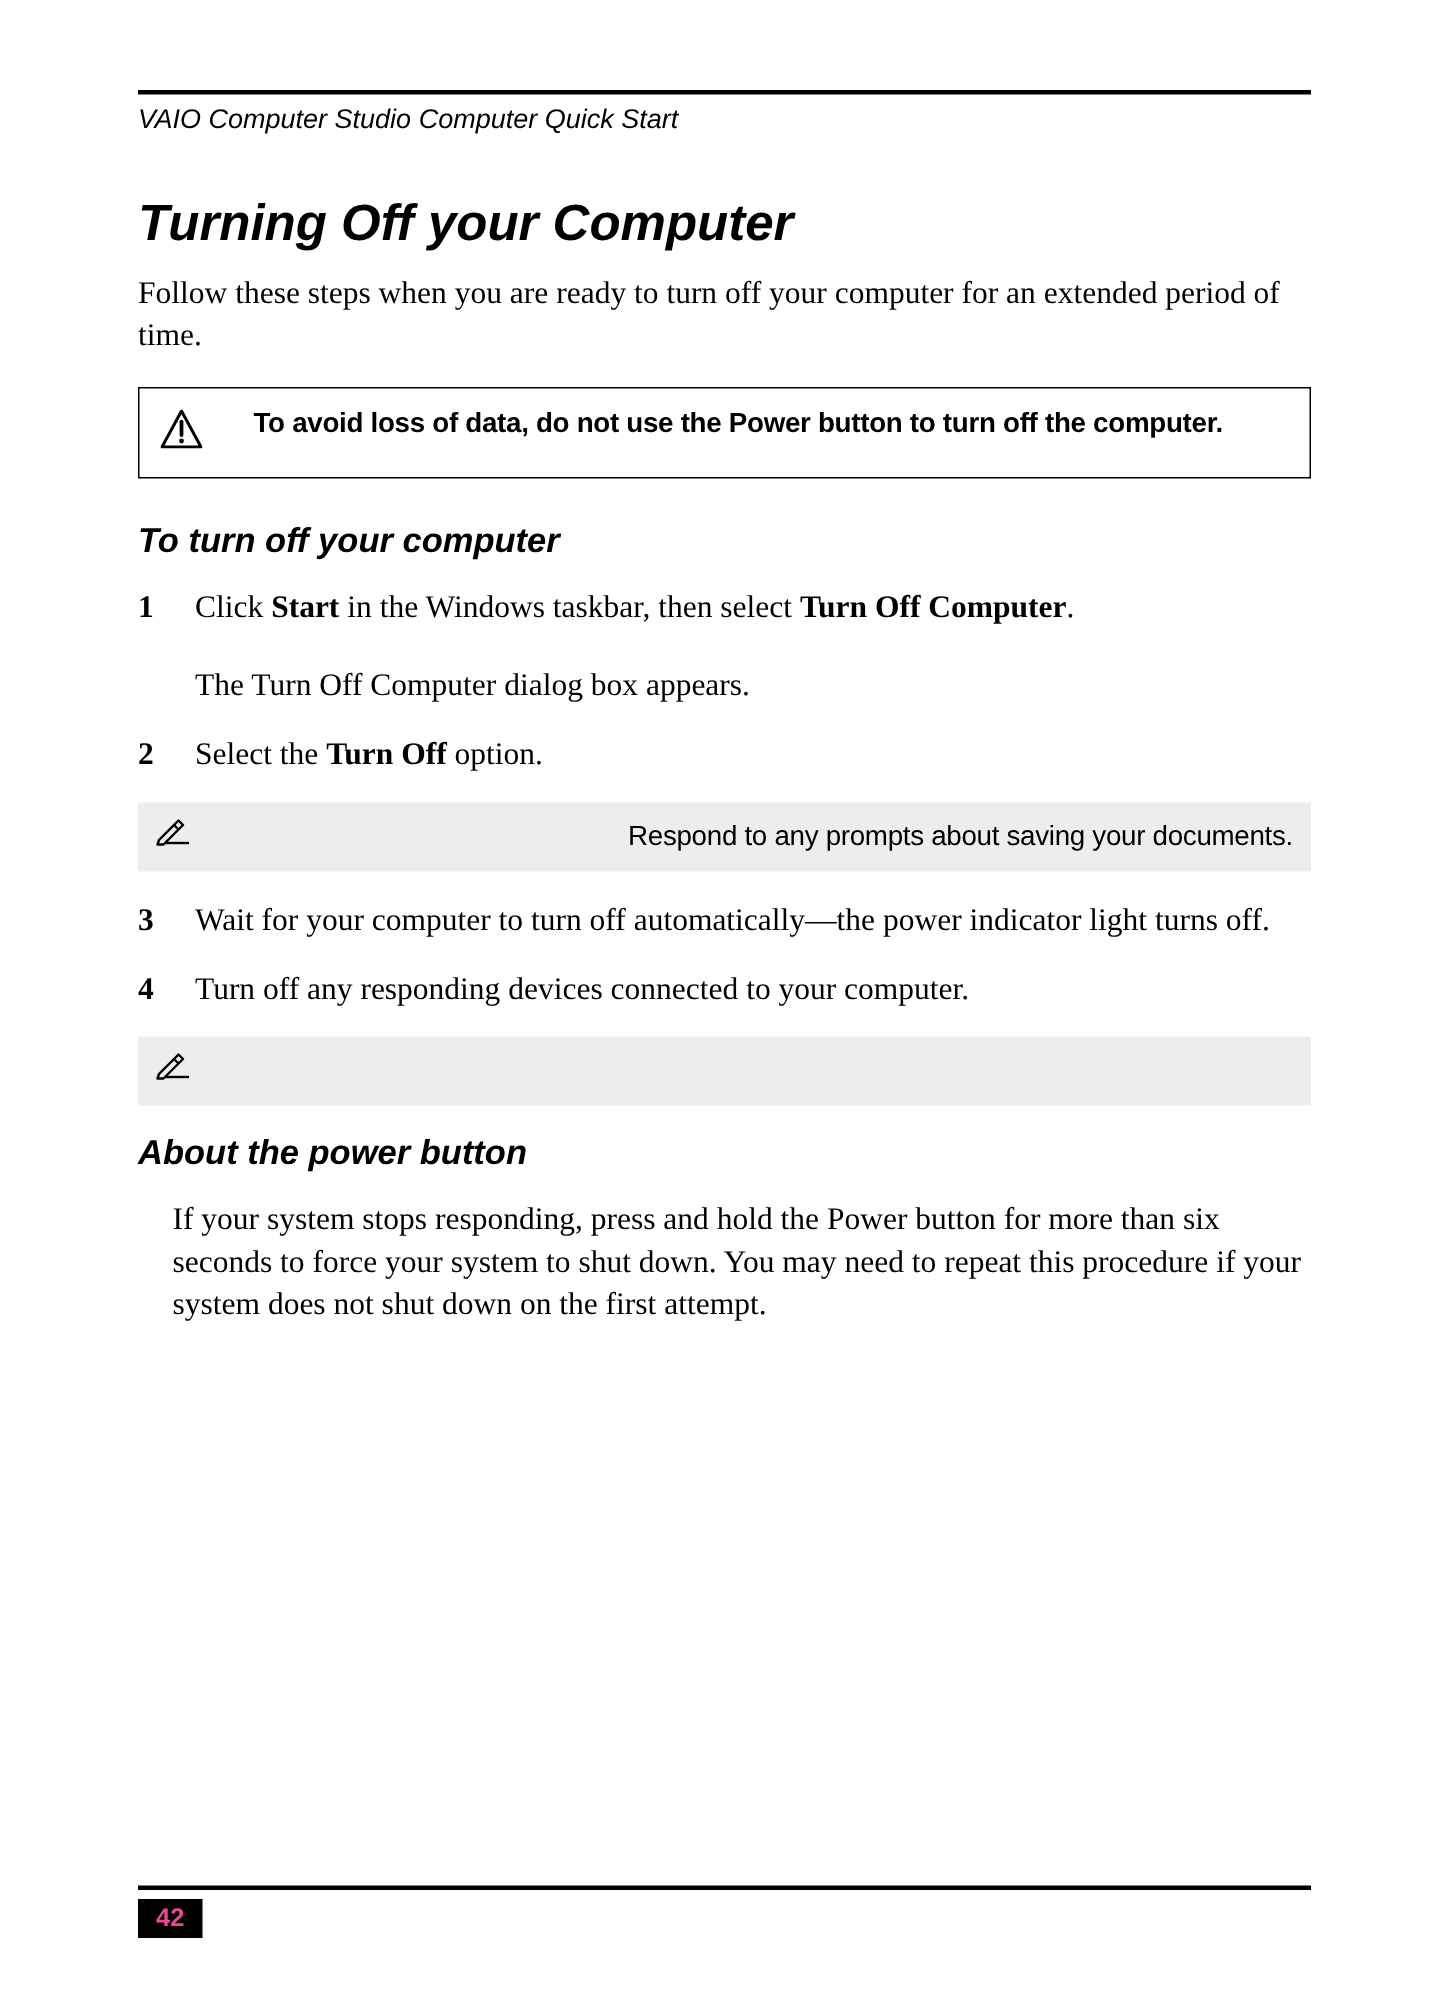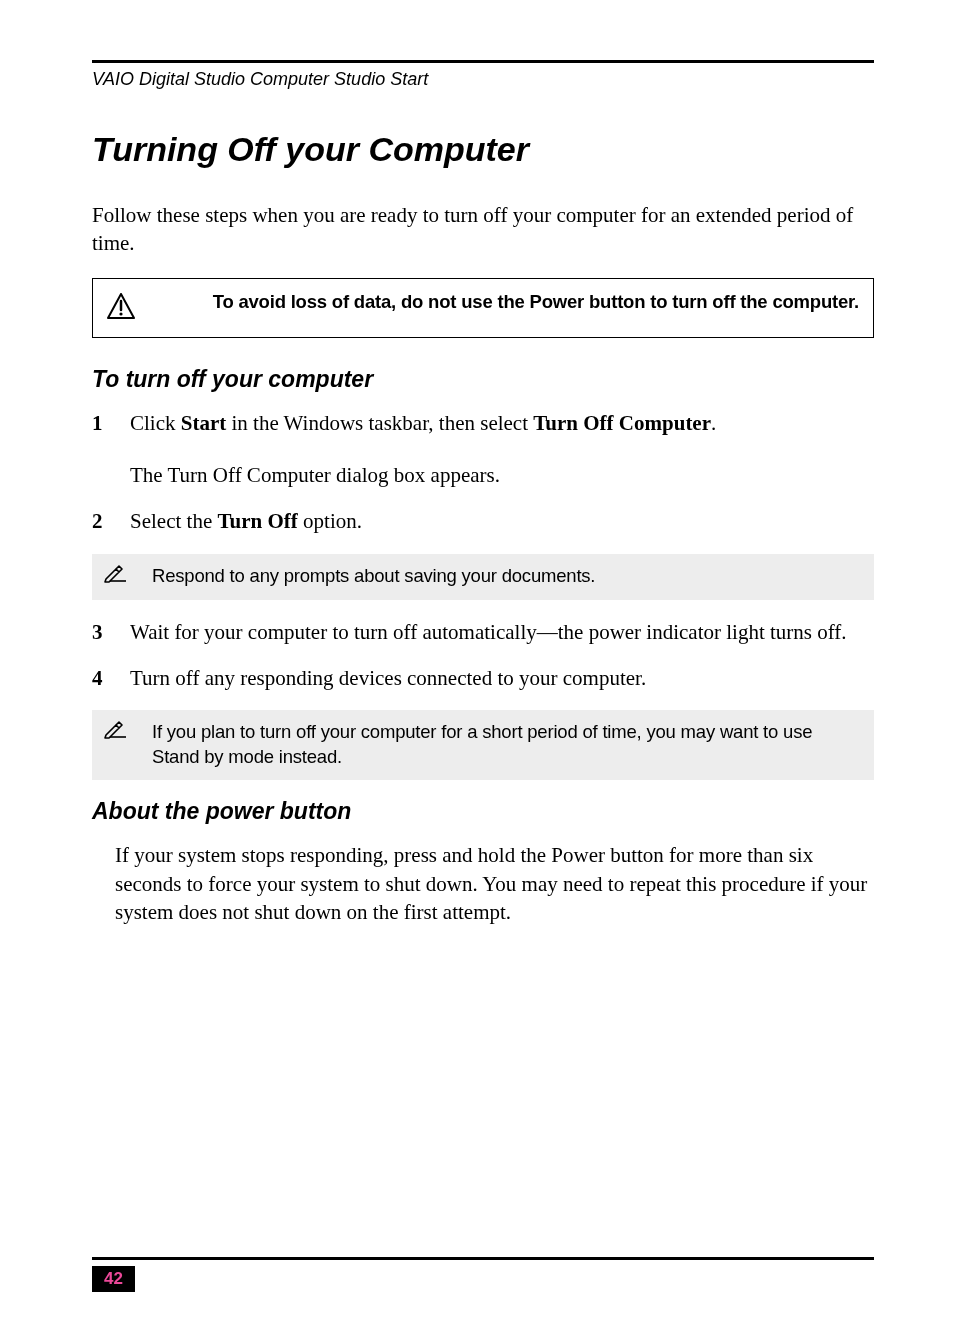--- a/index.html
+++ b/index.html
@@ -18,35 +18,34 @@
     font-family: Arial, Helvetica, sans-serif;
     font-style: italic;
     font-size: 18px;
     margin-bottom: 40px;
   }
   h1.title {
     font-family: Arial, Helvetica, sans-serif;
     font-weight: bold;
     font-style: italic;
     font-size: 34px;
-    margin-bottom: 32px;
+    margin-bottom: 12px;
   }
   p.intro {
     font-size: 21px;
     line-height: 1.35;
     margin-bottom: 20px;
   }
   .warning-box {
     border: 1.5px solid #000;
     padding: 12px 14px 14px 14px;
     margin-bottom: 28px;
     display: flex;
     align-items: flex-start;
     gap: 34px;
-    justify-content: space-between;
   }
   .caution-icon {
     flex: none;
     margin-top: 2px;
   }
   .warning-text {
     font-family: Arial, "Helvetica Neue", Helvetica, sans-serif;
     font-weight: bold;
     font-size: 18.5px;
     font-stretch: condensed;
@@ -82,26 +81,27 @@
   }
   ol.steps > li .substep {
     margin-top: 24px;
   }
   .note {
     background: #ededed;
     padding: 10px 12px 10px 12px;
     margin: 10px 0 18px 0;
     display: flex;
     align-items: flex-start;
-    gap: 24px;
+    gap: 14px;
     font-family: Arial, "Helvetica Neue", Helvetica, sans-serif;
     font-size: 18.5px;
     font-stretch: condensed;
     line-height: 1.35;
     letter-spacing: -0.2px;
+    text-align: right;
   }
   .note .note-text { flex: 1; }
   .note.indented .note-text { padding-left: 0; }
   .note-icon { flex: none; margin-top: 1px; }
   h2.subhead.mt { margin-top: 8px; }
   p.bodytext {
     font-size: 21px;
     line-height: 1.35;
     margin-left: 23px;
   }
@@ -121,21 +121,21 @@
     font-weight: bold;
     font-size: 17px;
     padding: 3px 12px;
   }
   b { font-weight: bold; margin-top: 20px; }
 </style>
 </head>
 <body>
 
 <div class="top-rule"></div>
-<div class="running-head">VAIO Digital Studio Computer Studio Start</div>
+<div class="running-head">VAIO Computer Studio Computer Quick Start</div>
 
 <h1 class="title">Turning Off your Computer</h1>
 
 <p class="intro">Follow these steps when you are ready to turn off your computer for an extended period of time.</p>
 
 <div class="warning-box">
   <span class="caution-icon">
     <svg width="28" height="26" viewBox="0 0 28 26">
       <polygon points="14,1 27,25 1,25" fill="none" stroke="#000" stroke-width="2" stroke-linejoin="round"></polygon>
       <line x1="14" y1="8" x2="14" y2="17" stroke="#000" stroke-width="2.5" stroke-linecap="round"></line>
@@ -178,21 +178,20 @@
 </ol>
 
 <div class="note indented">
   <span class="note-icon">
     <svg width="24" height="18" viewBox="0 0 24 18">
       <path d="M2 14 L12 4 L15 7 L5 17 L1 17 Z" fill="none" stroke="#000" stroke-width="1.6" stroke-linejoin="round"></path>
       <path d="M12 4 L15 1 L18 4 L15 7" fill="none" stroke="#000" stroke-width="1.6" stroke-linejoin="round"></path>
       <line x1="6" y1="16" x2="22" y2="16" stroke="#000" stroke-width="1.6"></line>
     </svg>
   </span>
-  <span class="note-text">If you plan to turn off your computer for a short period of time, you may want to use Stand by mode instead.</span>
 </div>
 
 <h2 class="subhead mt">About the power button</h2>
 
 <p class="bodytext">If your system stops responding, press and hold the Power button for more than six seconds to force your system to shut down. You may need to repeat this procedure if your system does not shut down on the first attempt.</p>
 
 <div class="page-num-box">
   <span class="page-num">42</span>
 </div>
 

